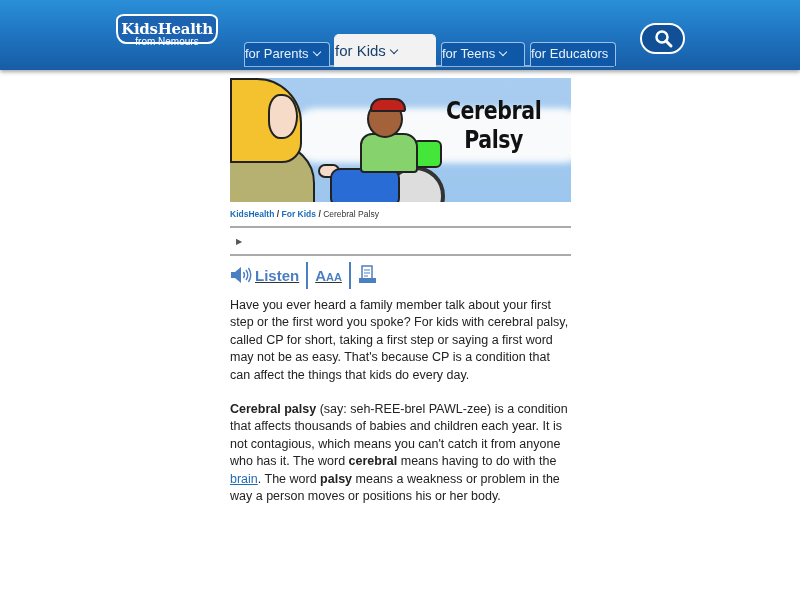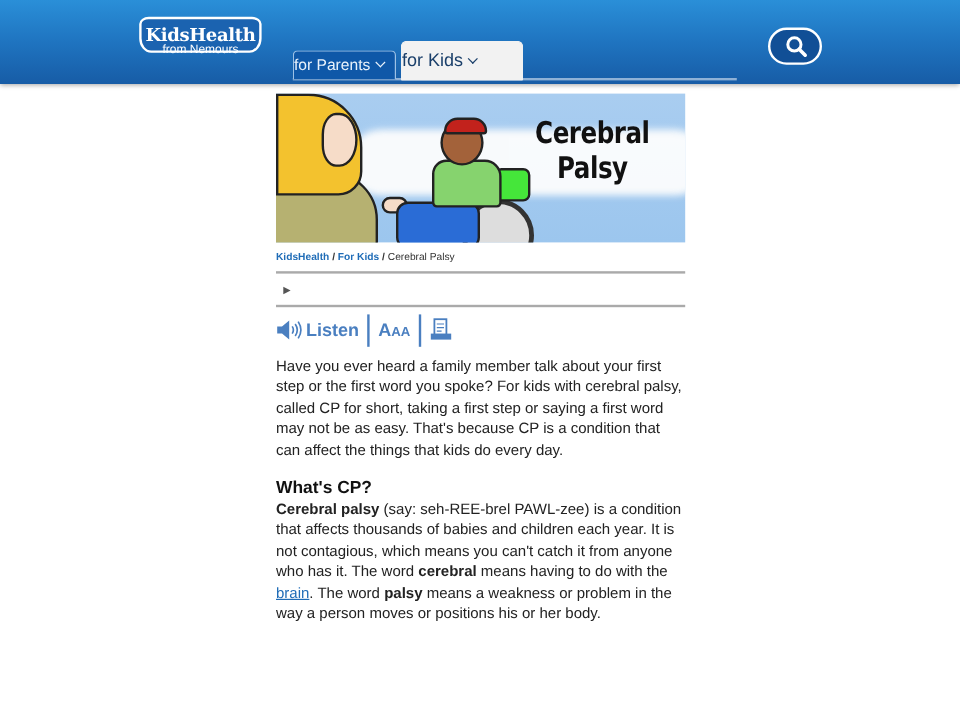--- a/index.html
+++ b/index.html
@@ -70,21 +70,21 @@
 
   .breadcrumb { margin-top: 7px; font-size: 8.5px; font-weight: bold; color: #333; }
   .breadcrumb a { color: #1f6cb7; text-decoration: none; }
   .breadcrumb .current { font-weight: normal; }
   .toc {
     margin-top: 7px; border-top: 2px solid #aaa; border-bottom: 2px solid #aaa; height: 30px;
     display: flex; align-items: center; padding-left: 6px; cursor: pointer;
   }
   .toc-arrow { font-size: 8px; color: #555; margin-right: 5px; }
   .toc-label { font-size: 12.5px; font-weight: bold; color: #555; letter-spacing: 0.2px; }
-  .tools { display: flex; align-items: center; height: 30px; margin-top: 4px; }
+  .tools { display: flex; align-items: center; height: 30px; margin-top: 4px; text-decoration: underline; }
   .tool { display: flex; align-items: center; cursor: pointer; color: #4a7fc0; }
   .listen-label { font-size: 15px; font-weight: bold; color: #4a7fc0; margin-left: 3px; }
   .tool-sep { width: 2px; height: 27px; background: #4a7fc0; margin: 0 7px; }
   .aaa { font-weight: bold; color: #4a7fc0; font-size: 15px; }
   .aaa small { font-size: 11px; }
 
   .article { margin-top: 7px; font-size: 12.5px; line-height: 17.4px; color: #222; }
   .spanish {
     float: right; width: 127px; height: 42px; margin: 0 0 6px 10px;
     border: 1px solid #3e8a1c; border-radius: 7px; overflow: hidden;
@@ -104,20 +104,26 @@
     <div class="logo-sub">from Nemours</div>
   </div>
 
   <div class="tab-baseline"></div>
 
   <div class="tab" style="left:244px; width:86px;">
     <span>for Parents</span><span class="chev"></span>
   </div>
   <div class="tab active" style="left:334px; width:102px;">
     <span>for Kids</span><span class="chev"></span>
+  </div>
+  <div class="tab" style="left:441px; width:84px;">
+    <span>for Teens</span><span class="chev"></span>
+  </div>
+  <div class="tab" style="left:530px; width:86px;">
+    <span>for Educators</span>
   </div>
 
   <div class="search-btn">
     <svg width="20" height="20" viewBox="0 0 20 20">
       <circle cx="8" cy="8" r="5.5" fill="none" stroke="#fff" stroke-width="2.5"></circle>
       <line x1="12" y1="12" x2="17" y2="17" stroke="#fff" stroke-width="3" stroke-linecap="round"></line>
     </svg>
   </div>
 </div>
 
@@ -173,18 +179,17 @@
         <line x1="6" y1="5" x2="12" y2="5" stroke="#4a7fc0" stroke-width="1"></line>
         <line x1="6" y1="8" x2="12" y2="8" stroke="#4a7fc0" stroke-width="1"></line>
         <line x1="6" y1="11" x2="10" y2="11" stroke="#4a7fc0" stroke-width="1"></line>
         <rect x="1" y="13" width="17" height="5" fill="#4a7fc0"></rect>
       </svg>
     </div>
   </div>
 
   <div class="article">
     <p>Have you ever heard a family member talk about your first step or the first word you spoke? For kids with cerebral palsy, called CP for short, taking a first step or saying a first word may not be as easy. That's because CP is a condition that can affect the things that kids do every day.</p>
-    <h2>What's CP?</h2>
     <p>
       <b>Cerebral palsy</b><span> (say: seh-REE-brel PAWL-zee) is a condition that affects thousands of babies and children each year. It is not contagious, which means you can't catch it from anyone who has it. The word </span><b>cerebral</b><span> means having to do with the </span><a href="#" class="inline">brain</a><span>. The word </span><b>palsy</b><span> means a weakness or problem in the way a person moves or positions his or her body.</span>
     </p>
   </div>
 </div>
 
 </body></html>

